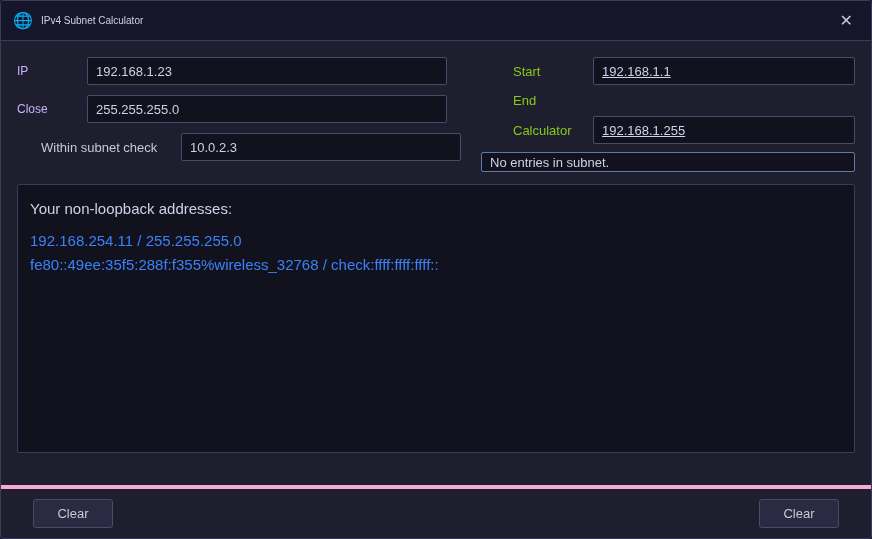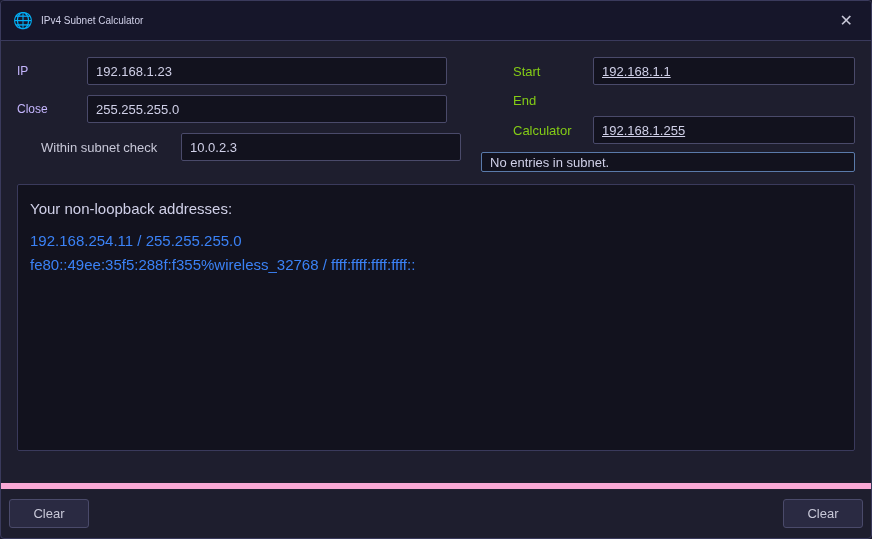--- a/index.html
+++ b/index.html
@@ -179,22 +179,22 @@
     }
 
     .info-entry {
       color: #3b82f6;
     }
 
     .footer {
       display: flex;
       justify-content: space-between;
       align-items: center;
-      padding: 10px 8px;
-      border-top: 6px solid #f9a8d4;
+      padding: 10px 32px;
+      border-top: 4px solid #f9a8d4;
       flex-shrink: 0;
       margin-top: 16px;
     }
 
     .footer-btn {
       background: #2a2a42;
       border: 1px solid #4a4a6a;
       border-radius: 3px;
       color: #c8c8d8;
       font-size: 13px;
@@ -258,21 +258,21 @@
           <div class="subnet-check-result">
             <span>No entries in subnet.</span>
           </div>
         </div>
       </div>
     </div>
 
     <div class="info-area">
       <div class="info-heading">Your non-loopback addresses:</div>
       <div class="info-entry">192.168.254.11  /  255.255.255.0</div>
-      <div class="info-entry">fe80::49ee:35f5:288f:f355%wireless_32768  /  ffff:ffff:ffff:ffff::</div>
+      <div class="info-entry">fe80::49ee:35f5:288f:f355%wireless_32768  /  check:ffff:ffff:ffff::</div>
     </div>
   </div>
 
   <div class="footer">
     <button class="footer-btn">Clear</button>
     <button class="footer-btn">Clear</button>
   </div>
 </div>
 
 </body></html>

